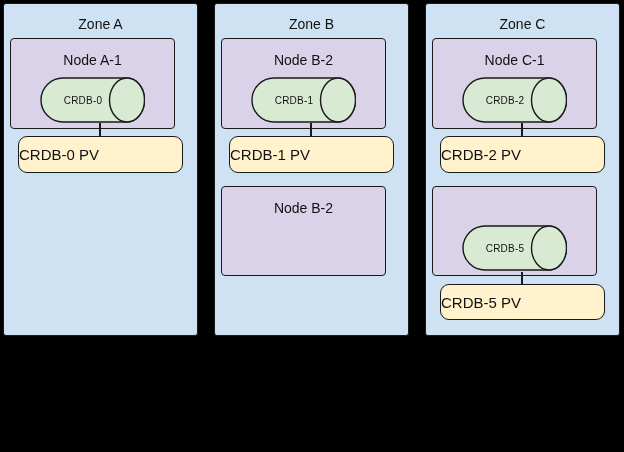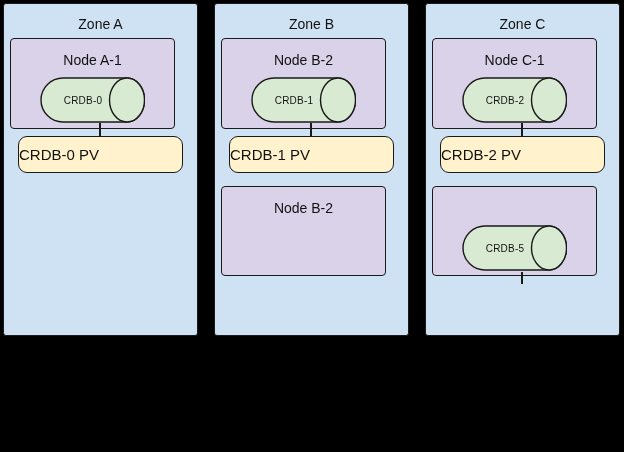--- a/index.html
+++ b/index.html
@@ -179,15 +179,18 @@
         <svg width="106" height="46" viewBox="0 0 106 46">
           <path d="M 24 1 H 88 A 17.5 22 0 0 1 88 45 H 24 A 22 22 0 0 1 24 1 Z" fill="#D9EAD3" stroke="#1a1a1a" stroke-width="1.4"></path>
           <ellipse cx="88" cy="23" rx="17.5" ry="22" fill="#D9EAD3" stroke="#1a1a1a" stroke-width="1.4"></ellipse>
         </svg>
         <span class="cyl-label">CRDB-5</span>
       </div>
     </div>
 
     <div class="connector connector-2"></div>
 
+    <div class="pv pv-row2">
+      <span>CRDB-5 PV</span>
+    </div>
   </section>
 
 </div>
 
 </body></html>

